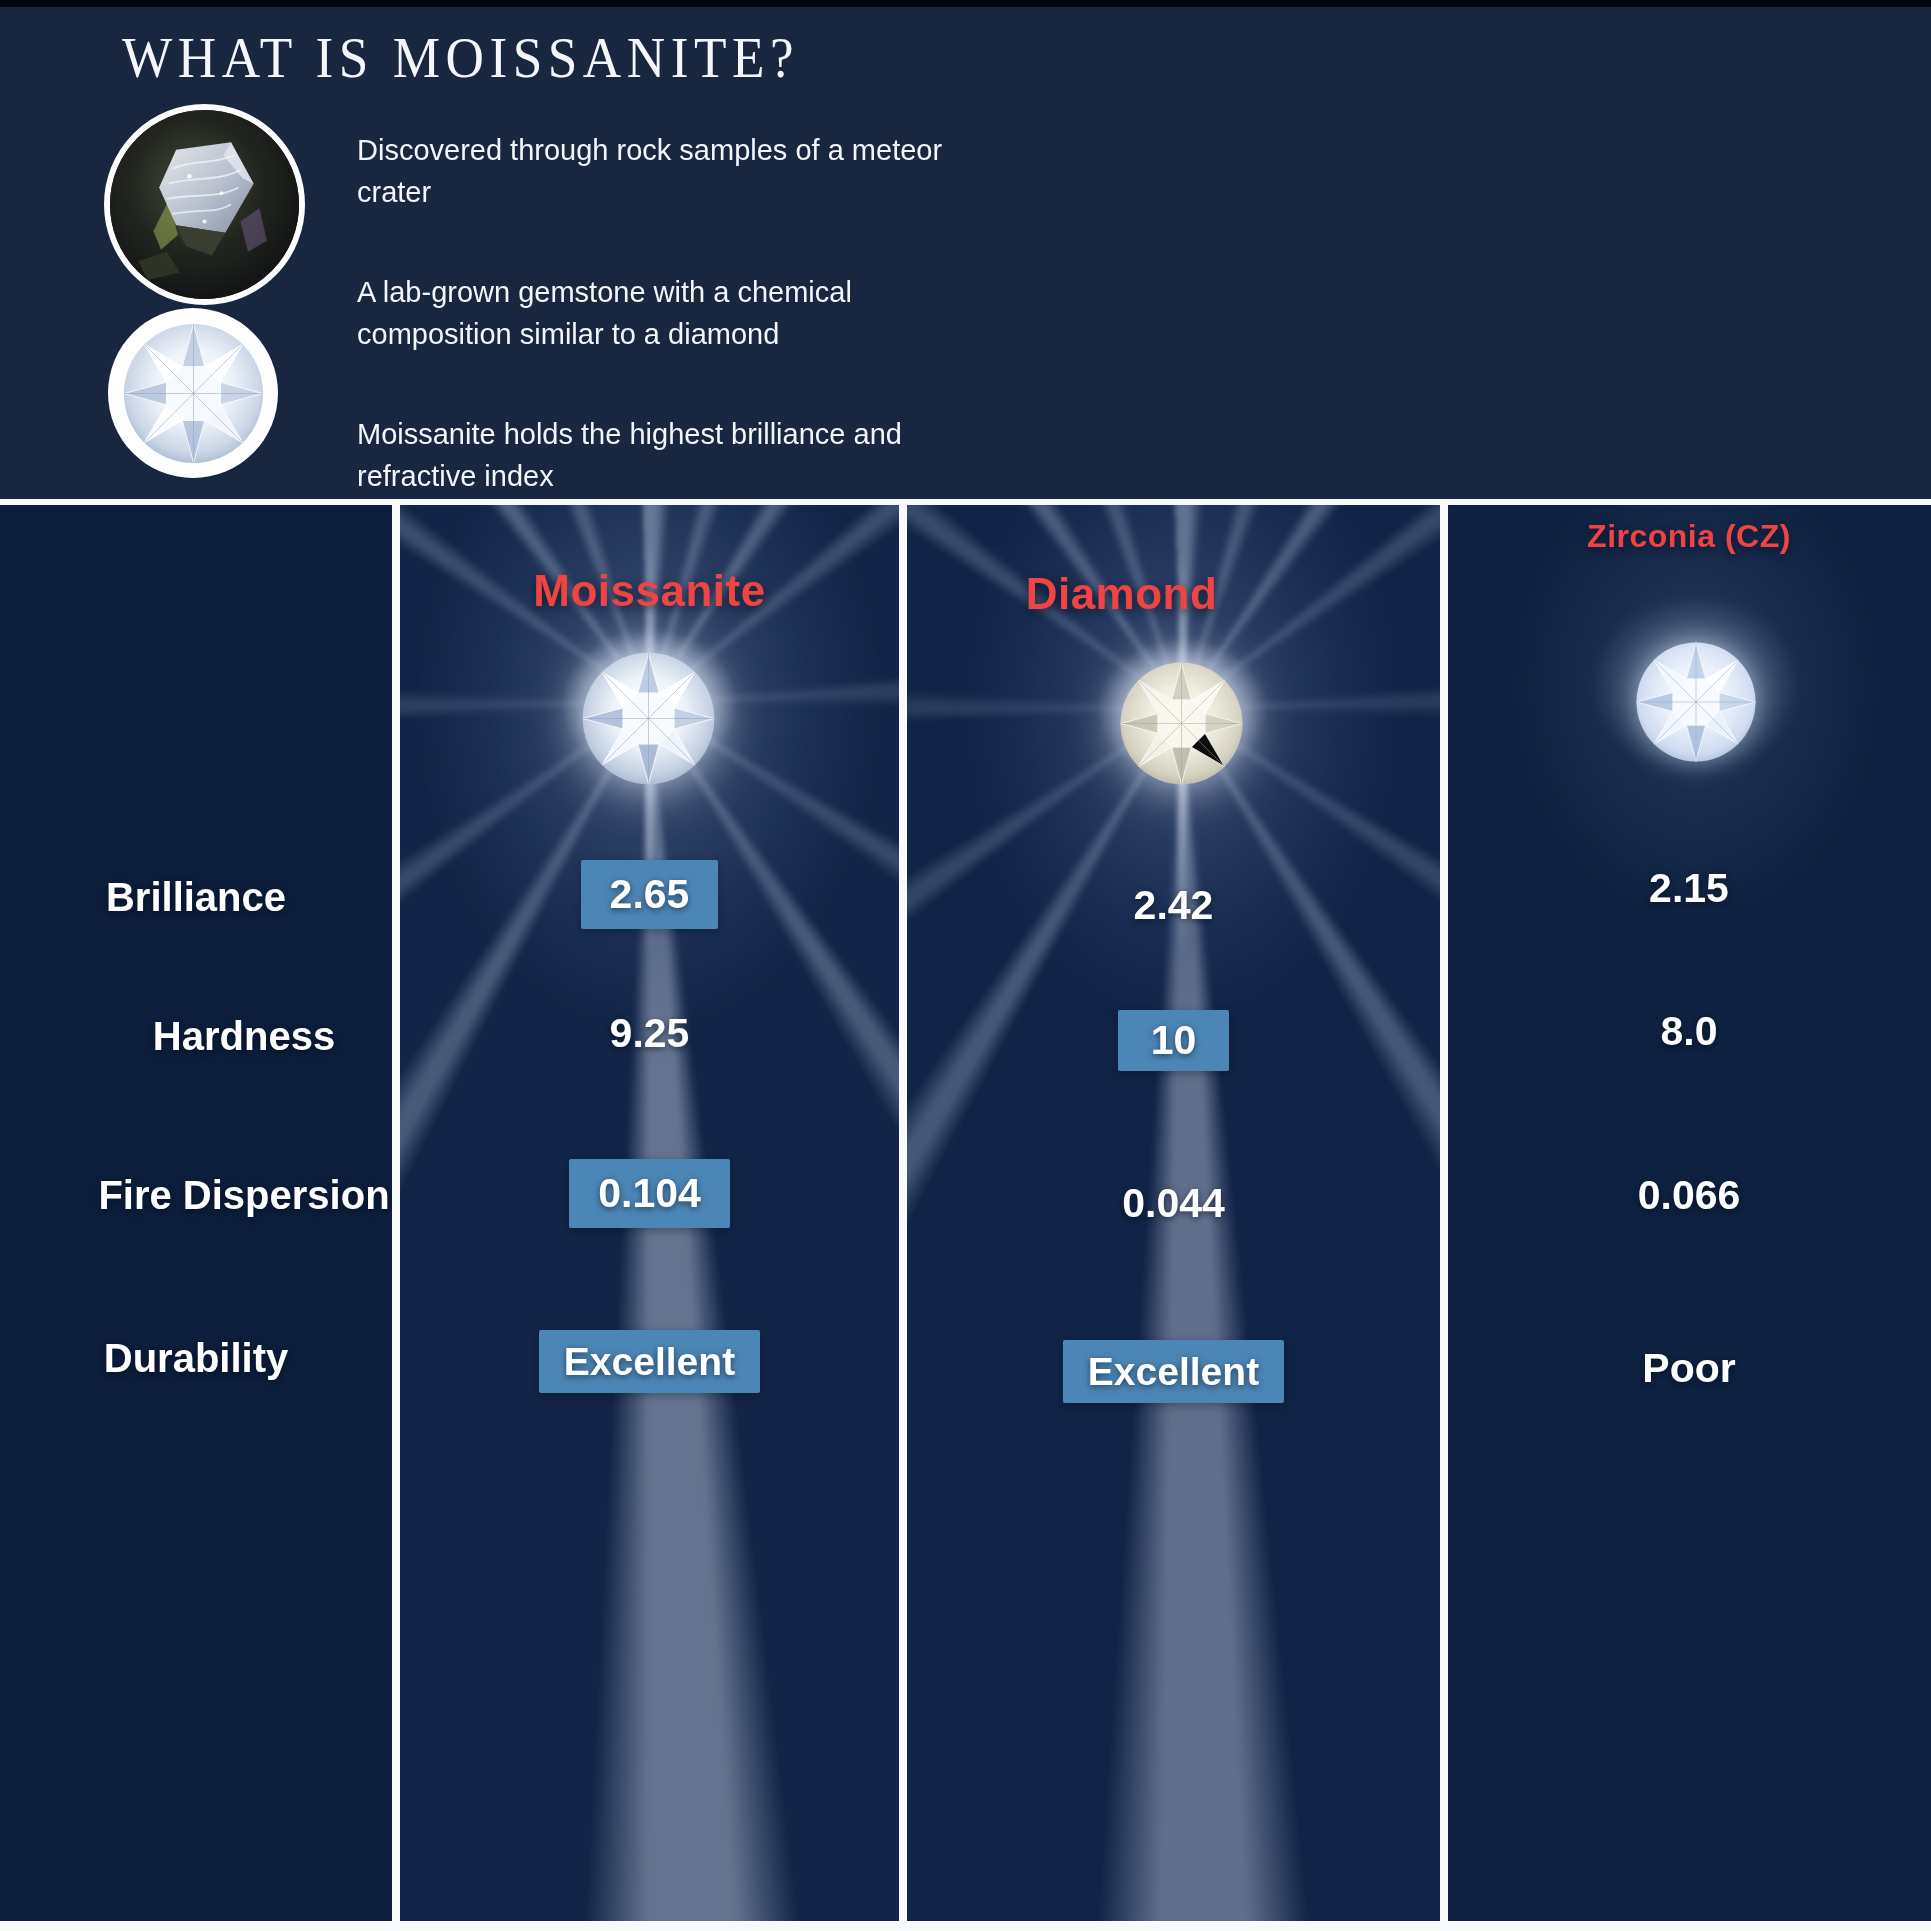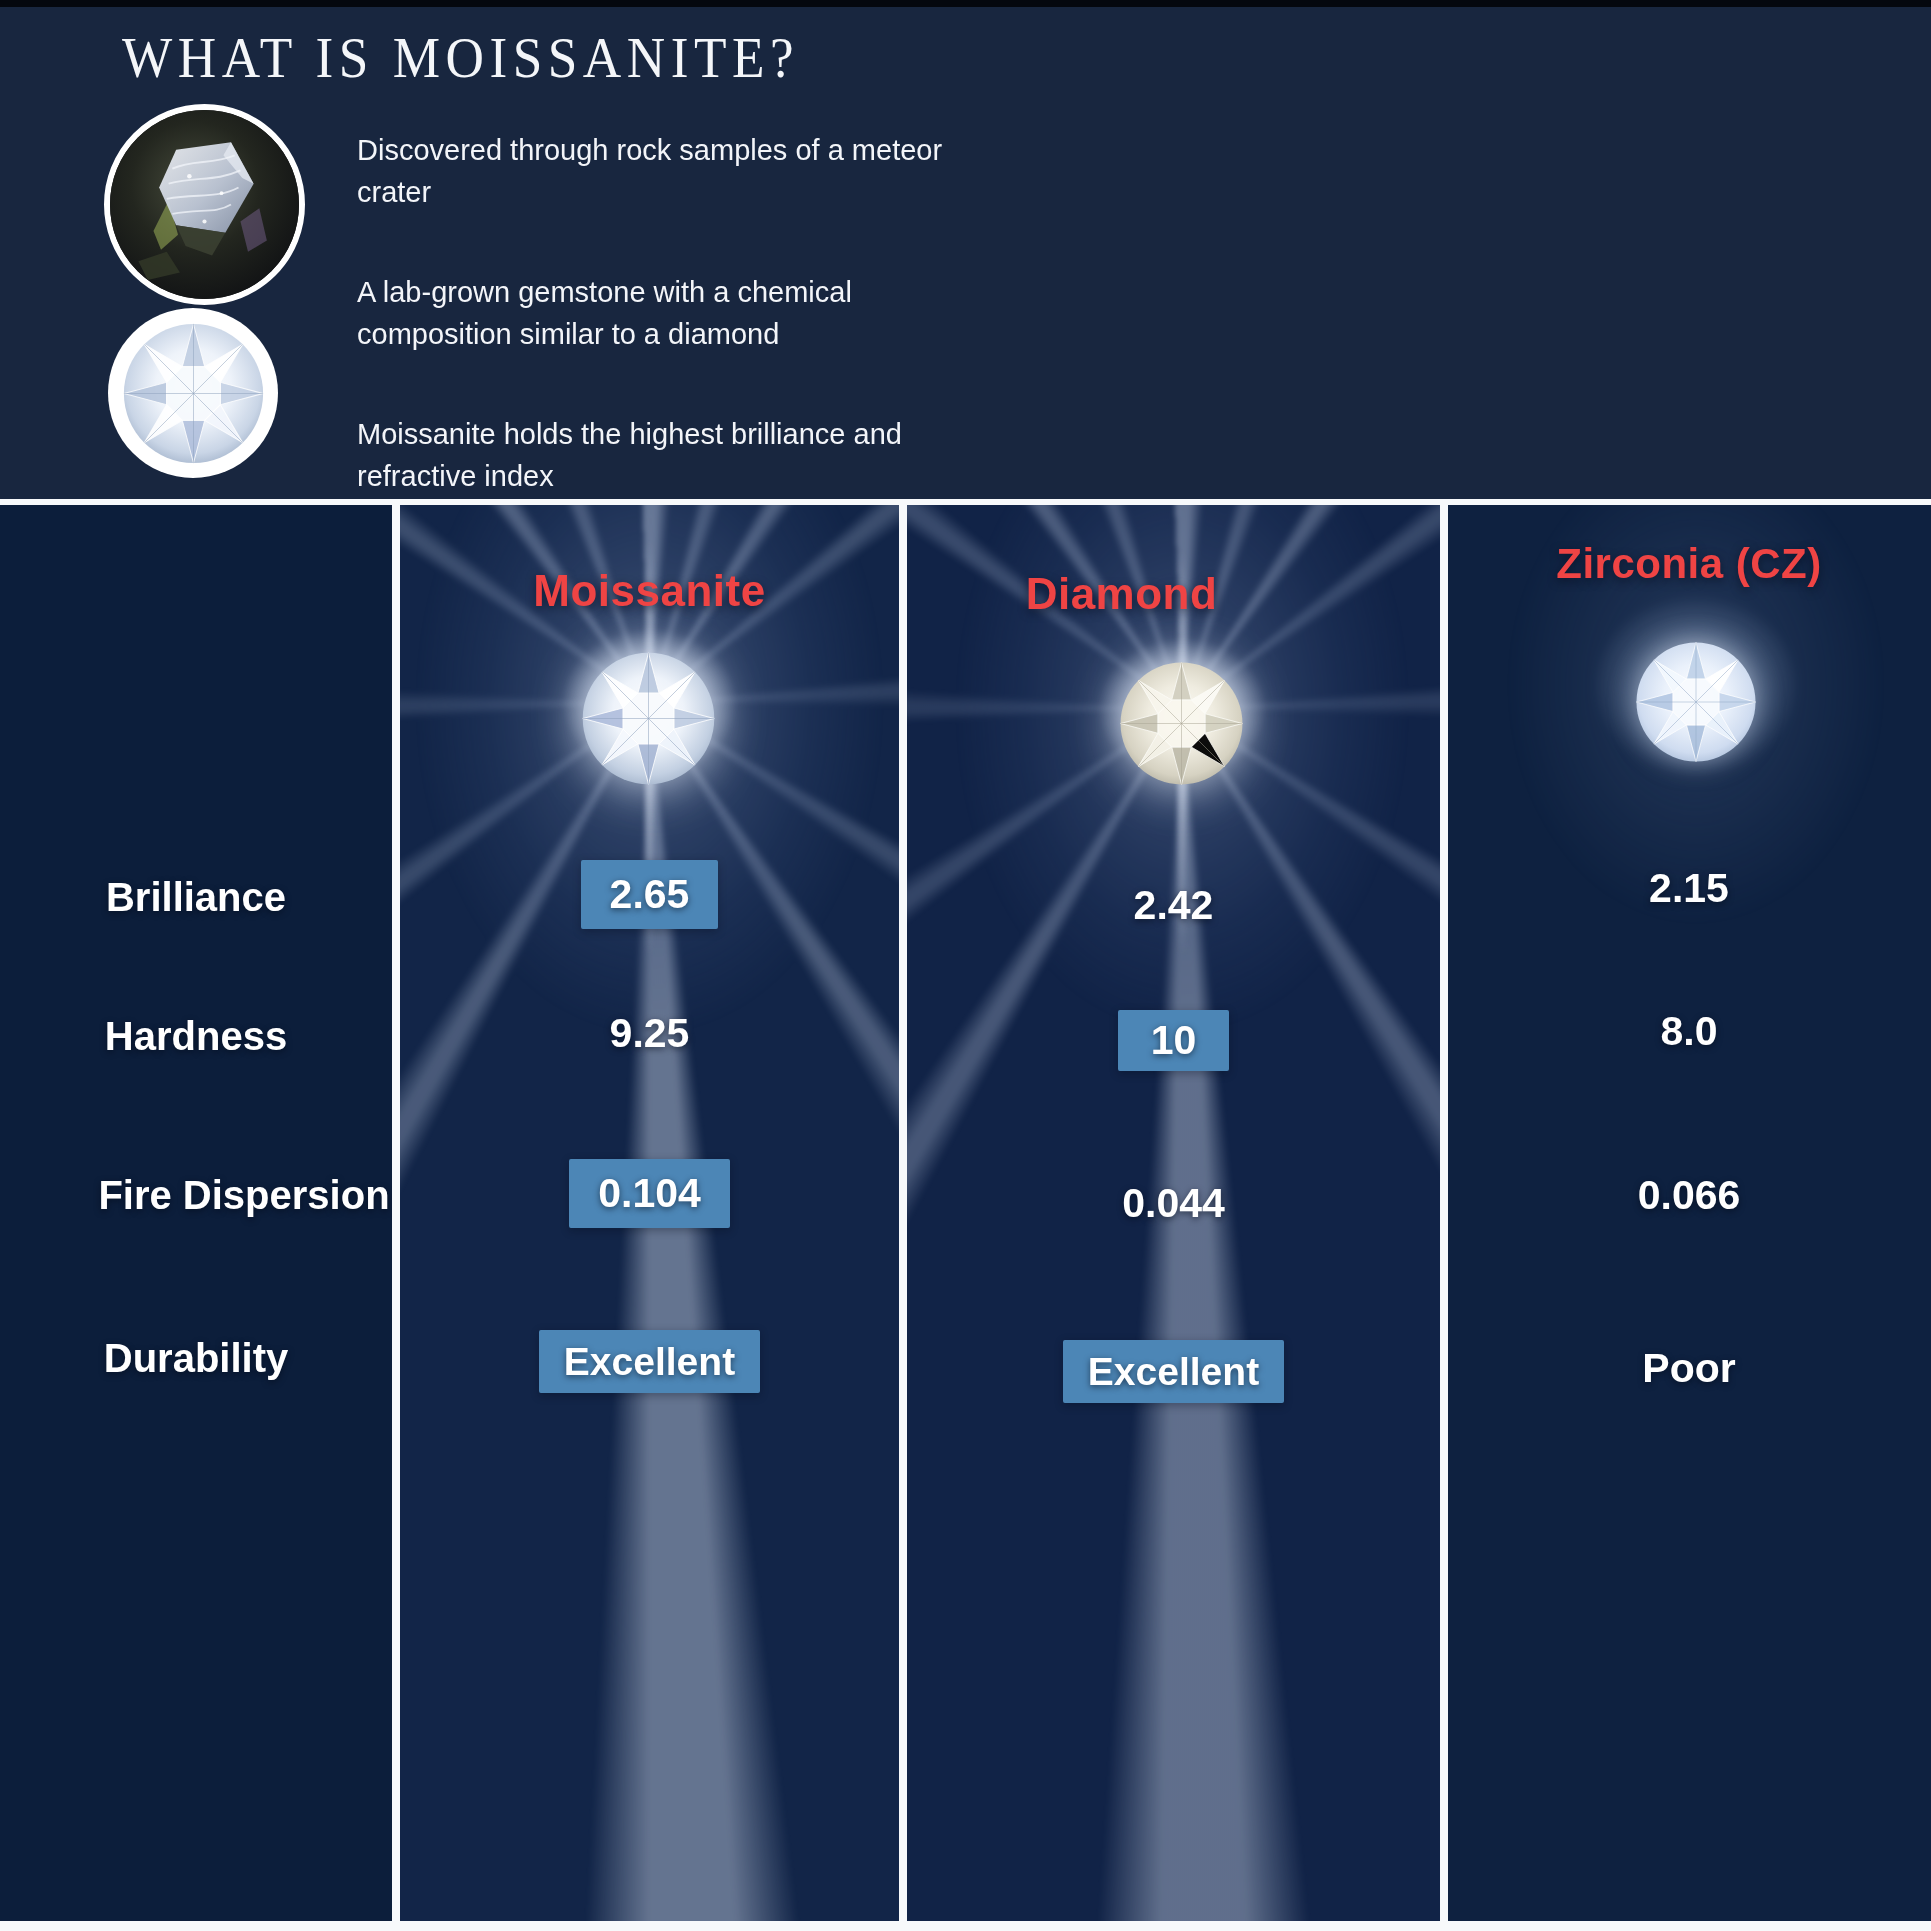--- a/index.html
+++ b/index.html
@@ -84,31 +84,31 @@
       radial-gradient(ellipse 251px 319px at 51.3% 13.9%, rgba(90,112,152,.3), rgba(16,36,70,0) 75%);
   }
   
   .col-head{
     position:absolute;height:52px;display:flex;align-items:center;justify-content:center;
     color:#ef4444;font-weight:700;font-size:44px;letter-spacing:0.5px;z-index:20;
     text-shadow:0 2.9px 9.7px rgba(5,12,26,.6);white-space:nowrap;
   }
   .head-m{left:400px;top:565px;width:499px;}
   .head-d{left:907px;top:568px;width:429px;}
-  .head-z{left:1447px;top:538px;width:484px;font-size:42px;text-align:center;}
+  .head-z{left:1447px;top:510px;width:484px;font-size:32px;text-align:center;}
   .cell{
     position:absolute;height:87px;display:flex;align-items:center;justify-content:center;
     color:#ffffff;font-weight:700;font-size:41px;z-index:20;
     text-shadow:0 1.9px 6.8px rgba(4,10,22,.55);white-space:nowrap;
   }
   .lab{left:0;width:392px;font-size:40px;}
   .vm{left:400px;width:499px;}
   .vd{left:907px;width:533px;}
   .vz{left:1447px;width:484px;}
-  .lab.r1{top:854px;} .lab.r2{top:993px;} .lab.r3{top:1152px;padding-left:48px;} .lab.r4{top:1315px;}
+  .lab.r1{top:854px;} .lab.r2{top:993px;margin-left:48px;} .lab.r3{top:1152px;padding-left:48px;} .lab.r4{top:1315px;}
   .vm.r1{top:851px;}  .vm.r2{top:990px;}  .vm.r3{top:1150px;}  .vm.r4{top:1318px;}
   .vd.r1{top:862px;}  .vd.r2{top:997px;}  .vd.r3{top:1160px;}  .vd.r4{top:1328px;}
   .vz.r1{top:845px;}  .vz.r2{top:988px;}  .vz.r3{top:1152px;}  .vz.r4{top:1325px;}
   .hl{
     background:#4c86b6;padding:14px 29px;border-radius:1.9px;line-height:1;
     box-shadow:0 2.9px 8.7px rgba(4,10,22,.3);
   }
   .hl-wide{padding:11.6px 25px;font-size:39px;}
   .hl-ten{padding:9.7px 33px;}
   

